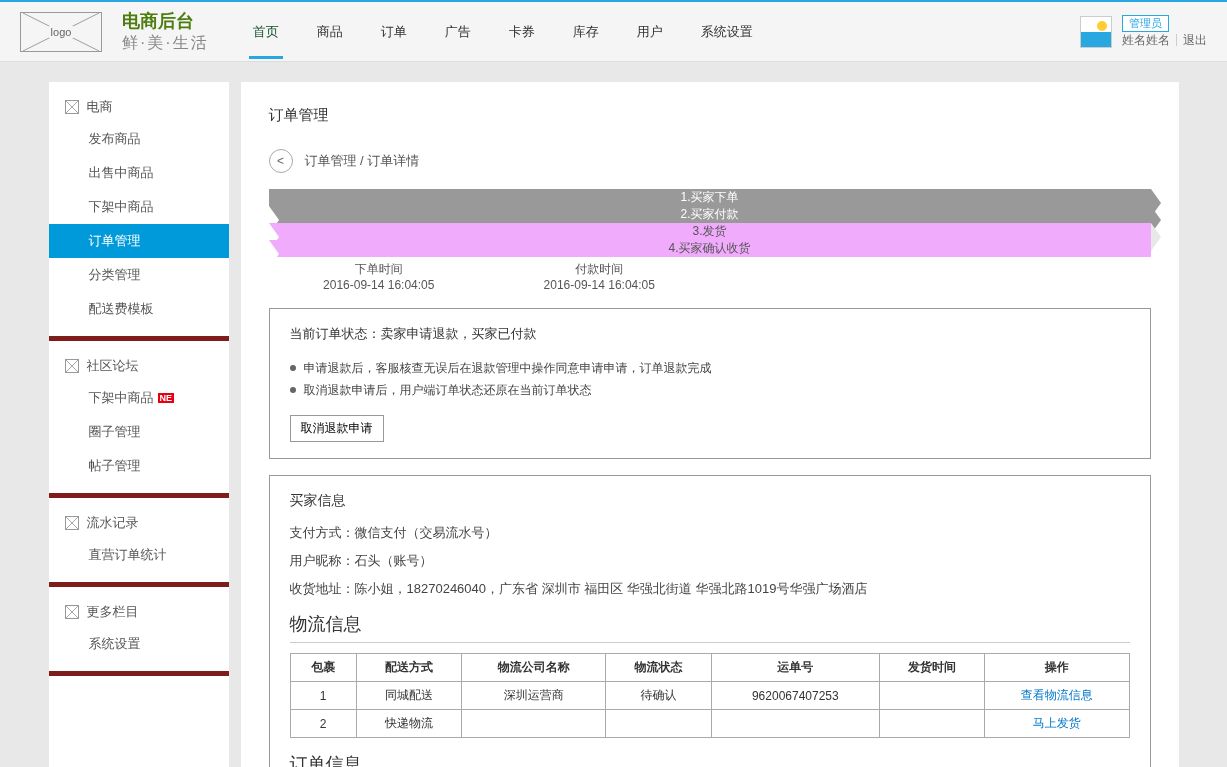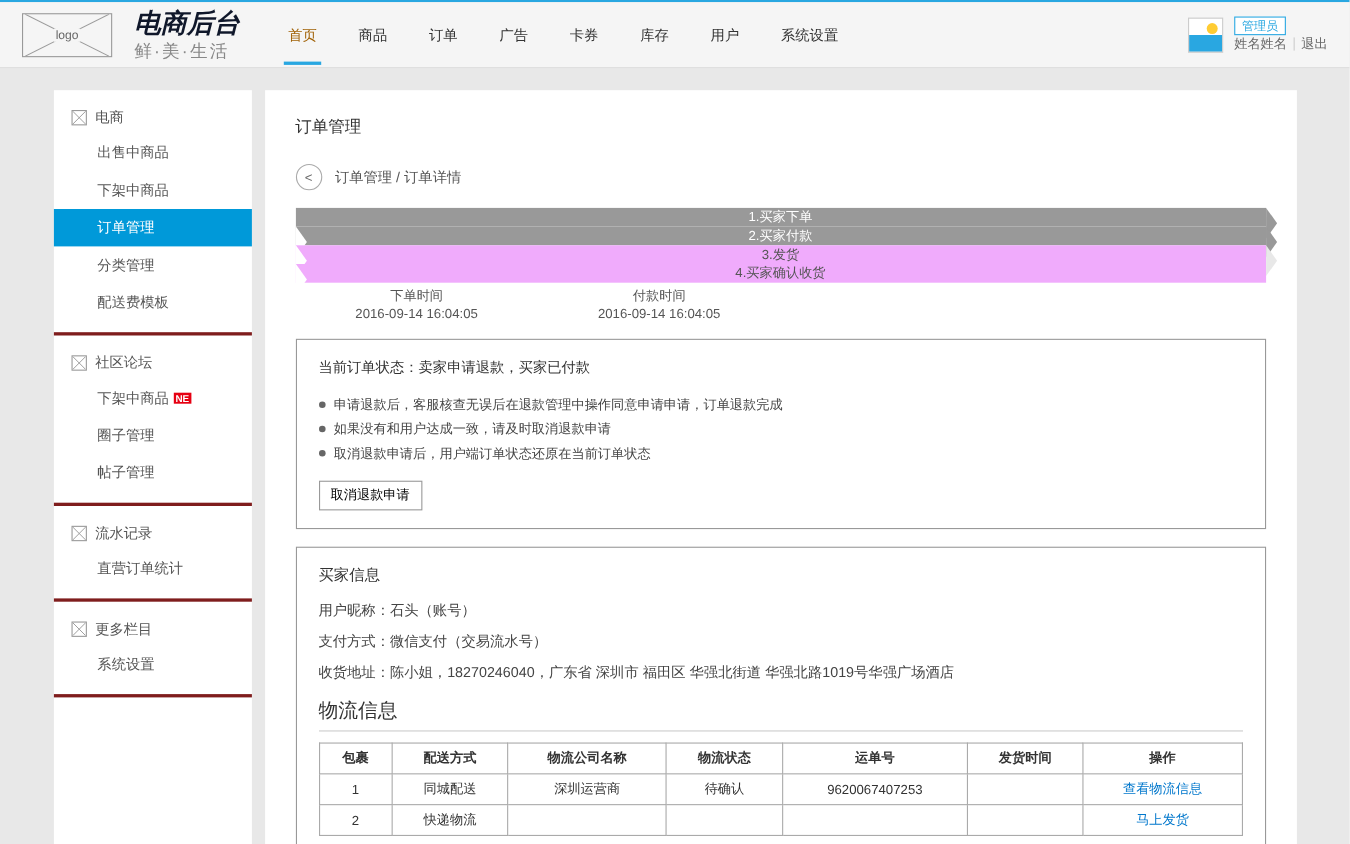--- a/index.html
+++ b/index.html
@@ -4,36 +4,36 @@
 <style>
 * { box-sizing: border-box; margin: 0; padding: 0; }
 body { font-family: "Microsoft YaHei", Arial, sans-serif; background: #e8e8e8; font-size: 13px; color: #333; }
 .top-border { height: 2px; background: #29a7e1; }
 .header { background: #f5f5f5; border-bottom: 1px solid #ddd; height: 60px; display: flex; align-items: center; padding: 0 20px; }
 .logo-box { width: 82px; height: 40px; border: 1px solid #999; position: relative; display: flex; align-items: center; justify-content: center; margin-right: 20px; }
 .logo-box::before, .logo-box::after { content: ''; position: absolute; background: #999; }
 .logo-box svg { position: absolute; width: 100%; height: 100%; }
 .logo-text { font-size: 11px; color: #666; background: #f5f5f5; z-index: 1; padding: 0 2px; }
 .brand { margin-right: 40px; }
-.brand-title { font-size: 24px; font-weight: bold; color: #0f172a; font-style: italic; }
+.brand-title { font-size: 18px; font-weight: bold; color: #4d7c0f; }
 .brand-sub { font-size: 16px; color: #888; letter-spacing: 2px; }
 .nav { display: flex; gap: 30px; flex: 1; }
 .nav-item { padding: 18px 4px; cursor: pointer; color: #333; position: relative; }
-.nav-item.active { color: #a16207; }
+.nav-item.active { color: #14532d; }
 .nav-item.active::after { content: ''; position: absolute; bottom: 0; left: 0; right: 0; height: 3px; background: #29a7e1; }
 .user-area { display: flex; align-items: center; gap: 10px; }
 .avatar { width: 32px; height: 32px; border: 1px solid #ccc; background: linear-gradient(to bottom, #fff 50%, #29a7e1 50%); position: relative; }
 .avatar::before { content:''; position:absolute; width:10px; height:10px; background:#ffcc33; border-radius:50%; top:4px; right:4px; }
 .user-info { display: flex; flex-direction: column; align-items: flex-start; font-size: 12px; }
 .admin-badge { background: #fff; border: 1px solid #29a7e1; color: #29a7e1; padding: 0 6px; font-size: 11px; }
 .user-row { display: flex; gap: 6px; align-items: center; color: #666; }
 .divider-v { width:1px; height:12px; background:#ccc; }
 .container { display: flex; max-width: 1130px; margin: 20px auto 0; gap: 12px; }
 .sidebar { width: 180px; background: #fff; }
-.side-section { border-bottom: 3px solid #7f1d1d; padding: 10px 0; }
+.side-section { border-bottom: 5px solid #7f1d1d; padding: 10px 0; }
 .side-header { display: flex; align-items: center; gap: 8px; padding: 6px 16px; color: #555; }
 .side-icon { width: 14px; height: 14px; border: 1px solid #999; position: relative; }
 .side-icon svg { position:absolute; width:100%; height:100%; }
 .side-item { padding: 8px 16px 8px 40px; cursor: pointer; color: #555; font-size: 13px; display:flex; align-items:center; gap:4px; }
 .side-item.active { background: #0099d9; color: #fff; }
 .new-badge { background: #e60012; color: #fff; font-size: 9px; padding: 0 2px; font-weight: bold; }
 .main { flex: 1; background: #fff; padding: 24px 28px; }
 .page-title { font-size: 15px; margin-bottom: 24px; }
 .breadcrumb-row { display: flex; align-items: center; gap: 12px; margin-bottom: 16px; }
 .back-btn { width: 24px; height: 24px; border: 1px solid #aaa; border-radius: 50%; display: flex; align-items: center; justify-content: center; cursor: pointer; font-size: 12px; color: #666; }
@@ -109,20 +109,23 @@
         <div class="side-header">
           <span class="side-icon">
             <svg viewBox="0 0 14 14">
               <line x1="0" y1="0" x2="14" y2="14" stroke="#999"></line>
               <line x1="14" y1="0" x2="0" y2="14" stroke="#999"></line>
             </svg>
           </span>
           <span>电商</span>
         </div>
         <div class="side-item">
+          <span>发布商品</span>
+        </div>
+        <div class="side-item">
           <span>出售中商品</span>
         </div>
         <div class="side-item">
           <span>下架中商品</span>
         </div>
         <div class="side-item active">
           <span>订单管理</span>
         </div>
         <div class="side-item">
           <span>分类管理</span>
@@ -200,30 +203,29 @@
         <div class="step-time">下单时间<br>2016-09-14 16:04:05</div>
         <div class="step-time">付款时间<br>2016-09-14 16:04:05</div>
         <div class="step-time"></div>
         <div class="step-time"></div>
       </div>
 
     <div class="panel">
       <div class="status-line">当前订单状态：卖家申请退款，买家已付款</div>
       <ul class="bullet-list" id="notes">
           <li>申请退款后，客服核查无误后在退款管理中操作同意申请申请，订单退款完成</li>
-          <li>如果没有和用户达成一致，请及时取消退款申请</li>
           <li>取消退款申请后，用户端订单状态还原在当前订单状态</li>
         </ul>
       <button class="action-btn">取消退款申请</button>
     </div>
 
     <div class="panel">
       <div class="section-title">买家信息</div>
+      <div class="info-line">支付方式：微信支付（交易流水号）</div>
       <div class="info-line">用户昵称：石头（账号）</div>
-      <div class="info-line">支付方式：微信支付（交易流水号）</div>
       <div class="info-line">收货地址：陈小姐，18270246040，广东省 深圳市 福田区 华强北街道 华强北路1019号华强广场酒店</div>
 
       <div class="sub-title">物流信息</div>
       <table class="logi-table">
         <thead>
             <tr id="logi-head">
               <th>包裹</th>
               <th>配送方式</th>
               <th>物流公司名称</th>
               <th>物流状态</th>

